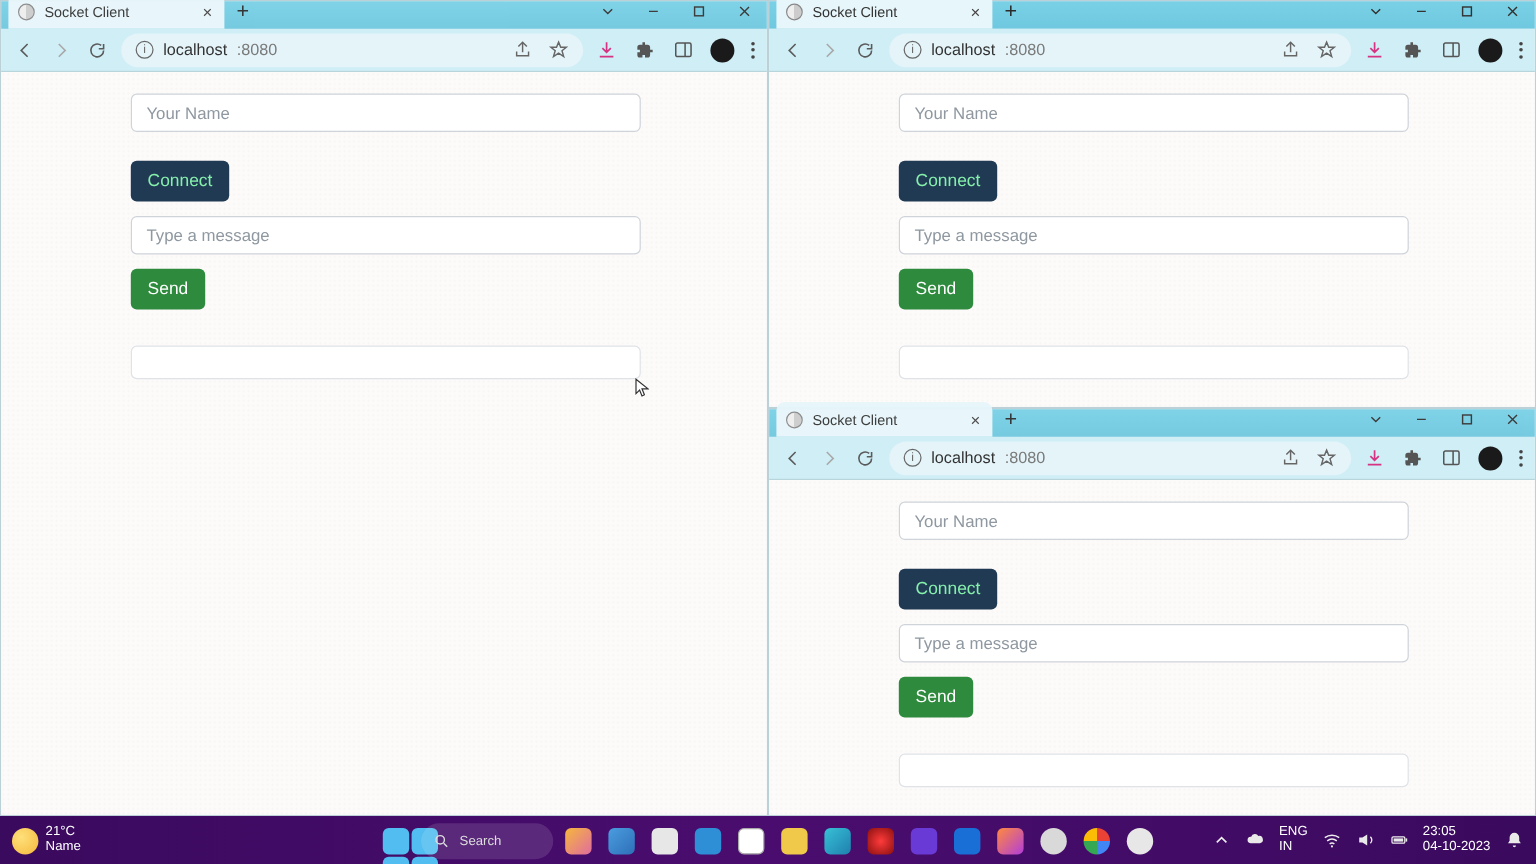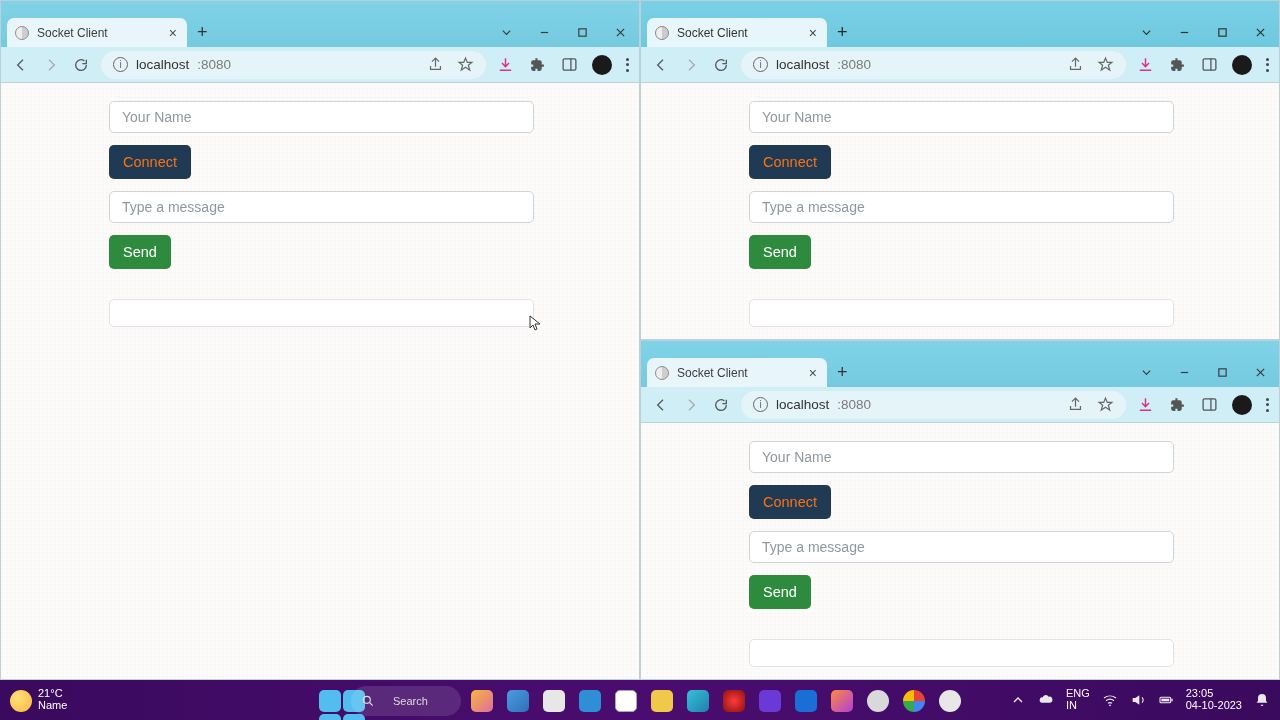--- a/index.html
+++ b/index.html
@@ -5,21 +5,21 @@
   * { box-sizing: border-box; margin: 0; padding: 0; font-family: "Segoe UI", Arial, sans-serif; }
   html, body { width: 1280px; height: 720px; overflow: hidden; }
   body { background: #2a0a4a; display: grid; grid-template-columns: 640px 640px; grid-template-rows: 340px 340px 40px; }
 
   .win { background: #fdfbfc; position: relative; display: flex; flex-direction: column; border: 1px solid #bcd0d7; }
   .win.inactive .titlebar { opacity: 0.95; }
   .w1 { grid-column: 1; grid-row: 1 / span 2; }
   .w2 { grid-column: 2; grid-row: 1; }
   .w3 { grid-column: 2; grid-row: 2; }
 
-  .titlebar { height: 46px; background: linear-gradient(180deg,#7ad1e6,#6ec8df); display:flex; align-items:flex-end; }
+  .titlebar { height: 23px; background: linear-gradient(180deg,#7ad1e6,#6ec8df); display:flex; align-items:flex-end; }
   .tabs { display:flex; align-items:flex-end; padding-left:6px; }
   .tab { background:#e7f6fb; height:29px; border-radius:7px 7px 0 0; display:flex; align-items:center; padding:0 10px 0 8px; gap:8px; min-width:180px; font-size:12px; color:#333; }
   .tab .favicon { width:14px; height:14px; border:1px solid #888; border-radius:50%; display:inline-block; background: conic-gradient(#ccc 0 50%, #eee 0 100%); }
   .tab .tabtitle { flex:1; }
   .tab .close { font-size:14px; color:#444; cursor:pointer; }
   .newtab { color:#2b2b2b; font-size:18px; padding:0 10px 4px 10px; cursor:pointer; }
   .wincontrols { margin-left:auto; display:flex; gap:0; }
   .wc { width:38px; height:30px; display:flex; align-items:center; justify-content:center; font-size:12px; color:#333; }
   .wc svg { width:11px; height:11px; stroke:#333; stroke-width:1.3; fill:none; }
 
@@ -37,34 +37,34 @@
   .avatar { width:20px; height:20px; border-radius:50%; background:#1a1a1a; }
   .menu-dots { display:flex; flex-direction:column; gap:2.5px; }
   .menu-dots span { width:3px; height:3px; background:#444; border-radius:50%; }
 
   .page { flex:1; overflow:auto; background:#fdfafa; background-image: radial-gradient(rgba(0,0,0,0.015) 1px, transparent 1px); background-size:4px 4px; padding:18px 0 0 0; }
   .form { width:425px; margin:0 0 0 108px; display:flex; flex-direction:column; gap:12px; }
   .w2 .form, .w3 .form { margin-left:108px; }
   .txtinput { width:100%; height:32px; border:1px solid #ced4da; border-radius:5px; padding:0 12px; font-size:14px; color:#333; background:#fff; }
   .txtinput::placeholder { color:#8f98a0; }
   .btn { border:none; border-radius:5px; padding:0 14px; height:34px; font-size:14.5px; cursor:pointer; align-self:flex-start; }
-  .btn-connect { background:#1f3a52; color:#f97316; }
+  .btn-connect { background:#1f3a52; color:#86efac;margin-top:12px; }
   .btn-send { background:#2e8b3d; color:#fff; }
   .msgbox { margin-top:18px; width:100%; height:28px; border:1px solid #dfe3e7; border-radius:5px; background:#fff; }
 
   .cursor { position:absolute; left:528px; top:314px; font-size:13px; color:#333; pointer-events:none; }
   .cursor svg{ width:12px; height:16px; }
 
   
   .taskbar { grid-column:1 / span 2; grid-row:3; background: linear-gradient(90deg,#3a0a5e,#4a0d6f,#3a0a5e); display:flex; align-items:center; color:#fff; padding:0 10px; font-size:11px; gap:8px; }
   .weather { display:flex; align-items:flex-end; gap:6px; }
   .wicon { width:22px; height:22px; border-radius:50%; background: radial-gradient(circle at 35% 35%, #ffe07a, #f5b83d); position:relative; }
   .wtxt { display:flex; flex-direction:column; line-height:1.05; }
   .center-tb { position:absolute; left:50%; transform:translateX(-50%); display:flex; align-items:center; gap:6px; bottom:4px; }
-  .tb-search { display:flex; align-items:center; gap:18px; background:rgba(255,255,255,0.12); border-radius:16px; height:30px; padding:0 14px 0 10px; width:110px; color:#ddd; }
+  .tb-search { display:flex; align-items:center; gap:8px; background:rgba(255,255,255,0.12); border-radius:16px; height:30px; padding:0 14px 0 10px; width:110px; color:#ddd; }
   .tb-search svg { width:14px; height:14px; stroke:#ddd; fill:none; stroke-width:2;}
   .tb-ic { width:30px; height:30px; border-radius:6px; display:flex; align-items:center; justify-content:center; }
   .tb-ic span { width:22px; height:22px; border-radius:5px; display:block; }
   .right-tb { margin-left:auto; display:flex; align-items:center; gap:12px; }
   .right-tb .col { display:flex; flex-direction:column; line-height:1.05; }
   .tray-ic { width:16px; height:16px; }
   .tray-ic svg { width:16px; height:16px; fill:#e9e9e9; }
   .winlogo { width:22px; height:22px; display:grid; grid-template-columns:1fr 1fr; grid-template-rows:1fr 1fr; gap:2px; }
   .winlogo span{ background:#52bdf0; }
 </style>

